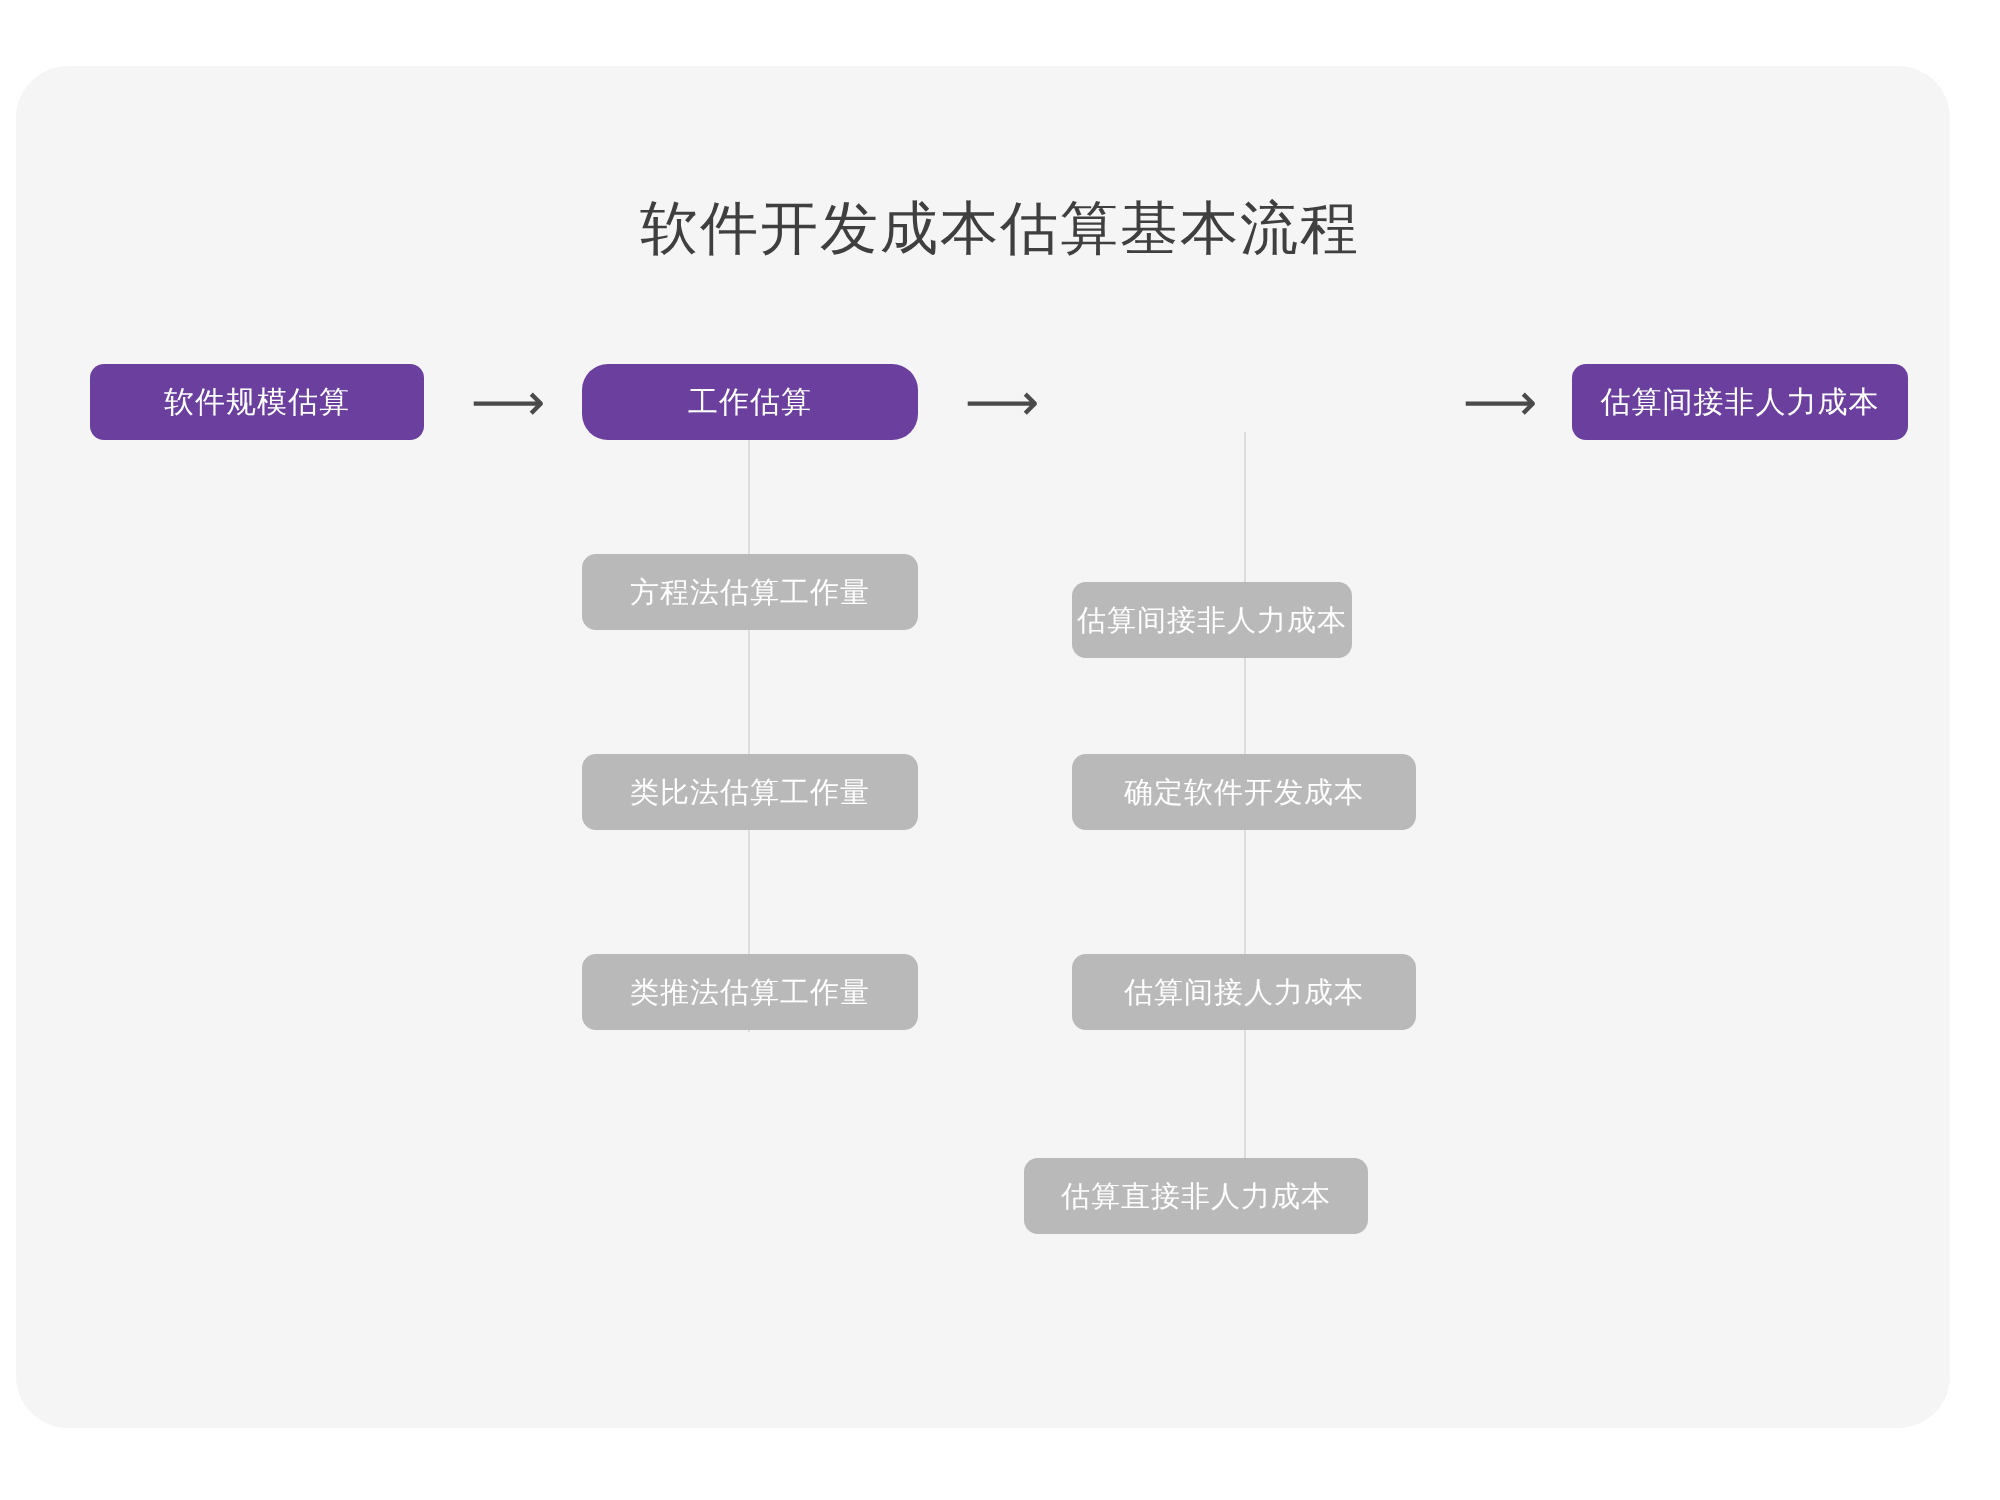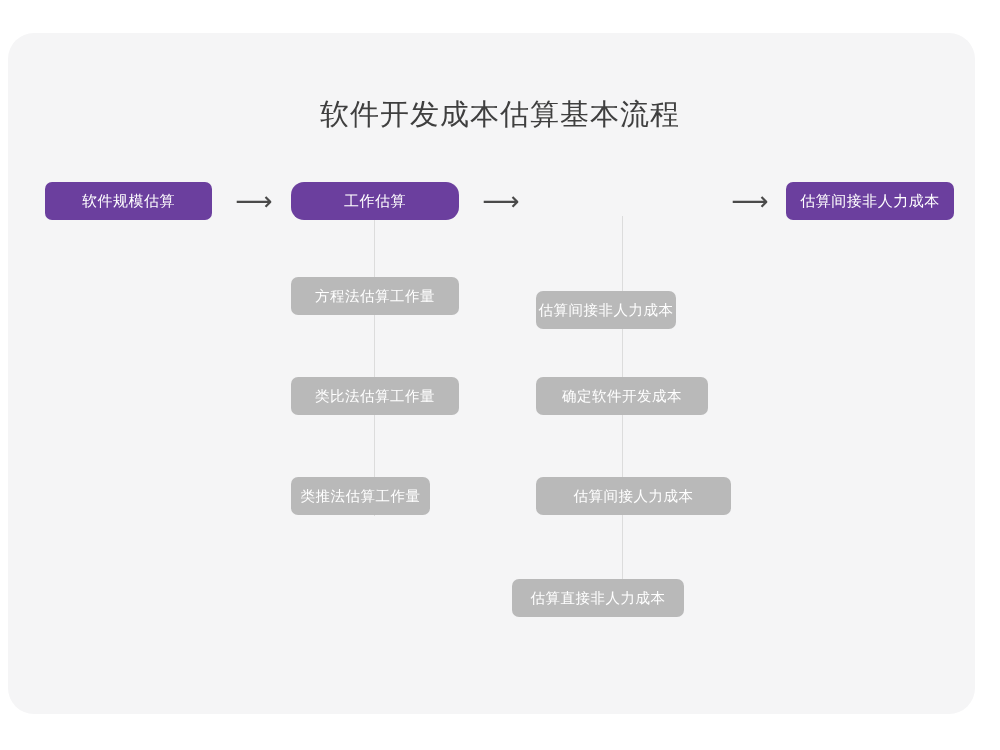--- a/index.html
+++ b/index.html
@@ -93,28 +93,28 @@
   <div class="arrow" style="left:224px; top:188px;">⟶</div>
 
   <div class="node primary" style="left:291px; top:182px; width:168px;border-radius:13px;">工作估算</div>
 
   <div class="arrow" style="left:471px; top:188px;">⟶</div>
 
   <div class="node secondary" style="left:291px; top:277px; width:168px;">方程法估算工作量</div>
 
   <div class="node secondary" style="left:291px; top:377px; width:168px;">类比法估算工作量</div>
 
-  <div class="node secondary" style="left:291px; top:477px; width:139px;">类推法估算工作量</div>
+  <div class="node secondary" style="left:291px; top:477px; width:168px;">类推法估算工作量</div>
 
 
   <div class="arrow" style="left:720px; top:188px;">⟶</div>
 
   <div class="node secondary" style="left:536px; top:291px; width:140px;">估算间接非人力成本</div>
 
   <div class="node secondary" style="left:536px; top:377px; width:172px;">确定软件开发成本</div>
 
-  <div class="node secondary" style="left:536px; top:477px; width:195px;">估算间接人力成本</div>
+  <div class="node secondary" style="left:536px; top:477px; width:172px;">估算间接人力成本</div>
 
   <div class="node secondary" style="left:512px; top:579px; width:172px;">估算直接非人力成本</div>
 
   <div class="node primary" style="left:786px; top:182px; width:168px;">估算间接非人力成本</div>
 
 </div>
 
 </body></html>

